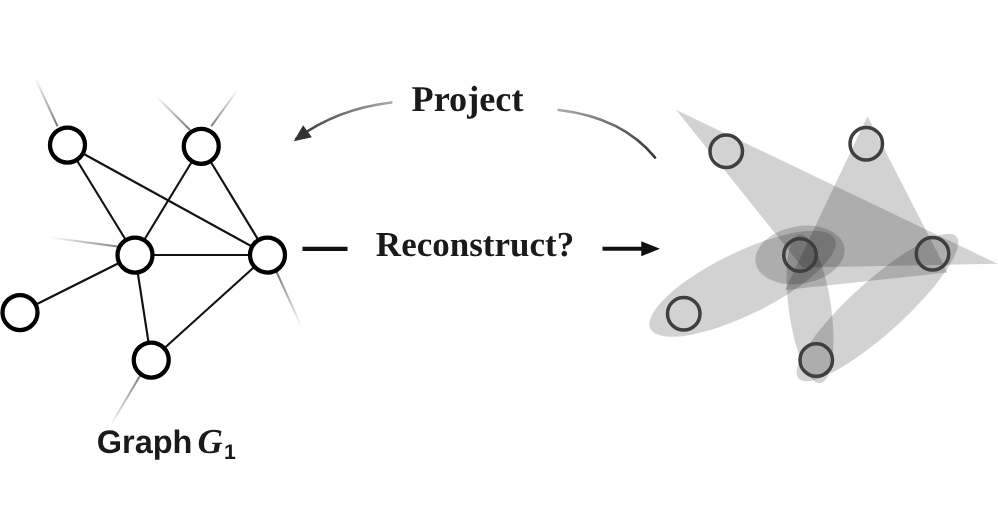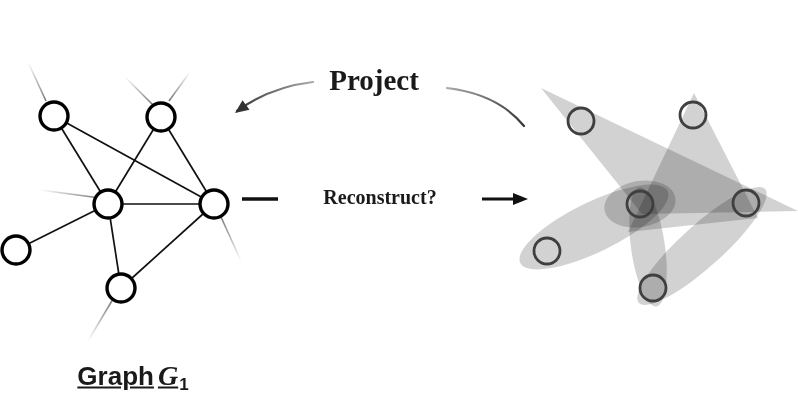--- a/index.html
+++ b/index.html
@@ -16,26 +16,26 @@
     transform:translate(-50%,-50%);
     white-space:nowrap;
     color:#1a1a1a;
     user-select:none;
   }
   .label-serif{
     font-family:"Liberation Serif","DejaVu Serif",serif;
     font-weight:bold;
   }
   .label-project{left:374px;top:80px;font-size:29px;}
-  .label-reconstruct{left:380px;top:197px;font-size:20px;}
+  .label-reconstruct{left:380px;top:197px;font-size:28px;}
   .label-caption{
     font-family:"Liberation Sans","DejaVu Sans",sans-serif;
     font-weight:bold;font-size:26px;
   }
-  .label-graph{left:133px;top:377px;text-decoration:underline;}
+  .label-graph{left:133px;top:355px;}
   .label-hypergraph{left:662px;top:358px;}
   .math-symbol{
     font-family:"Liberation Serif","DejaVu Serif",serif;
     font-style:italic;font-weight:bold;
     font-size:28px;
     margin-left:4px;
   }
   .script-symbol{
     font-family:"DejaVu Sans",sans-serif;
     font-style:italic;font-weight:bold;

